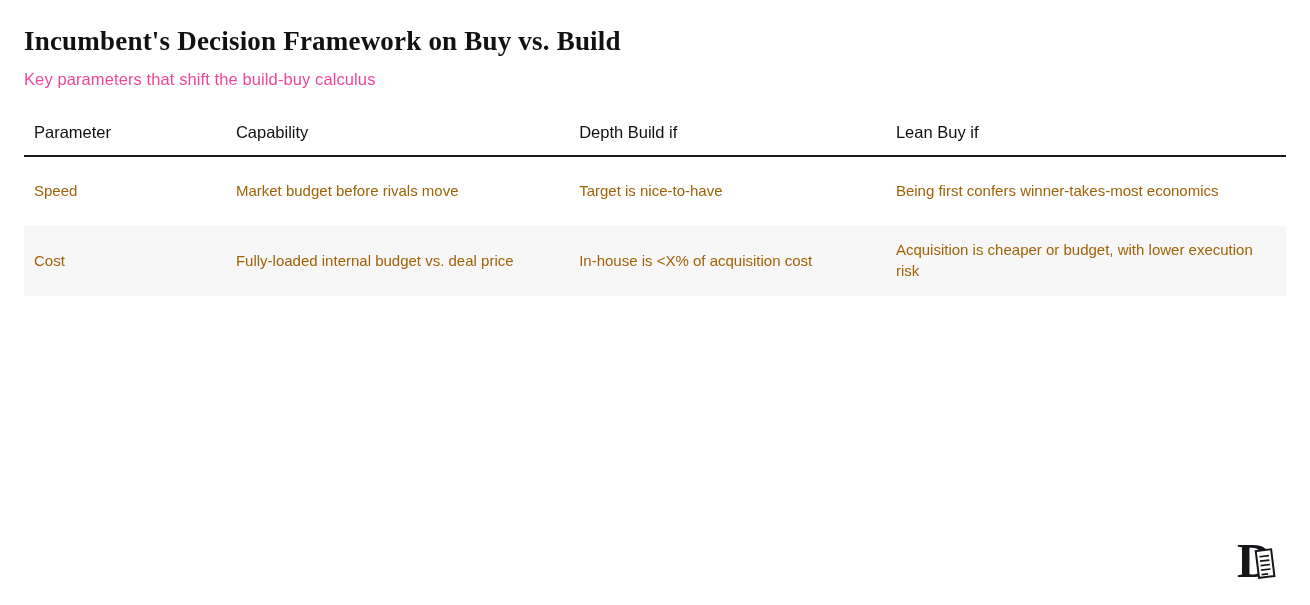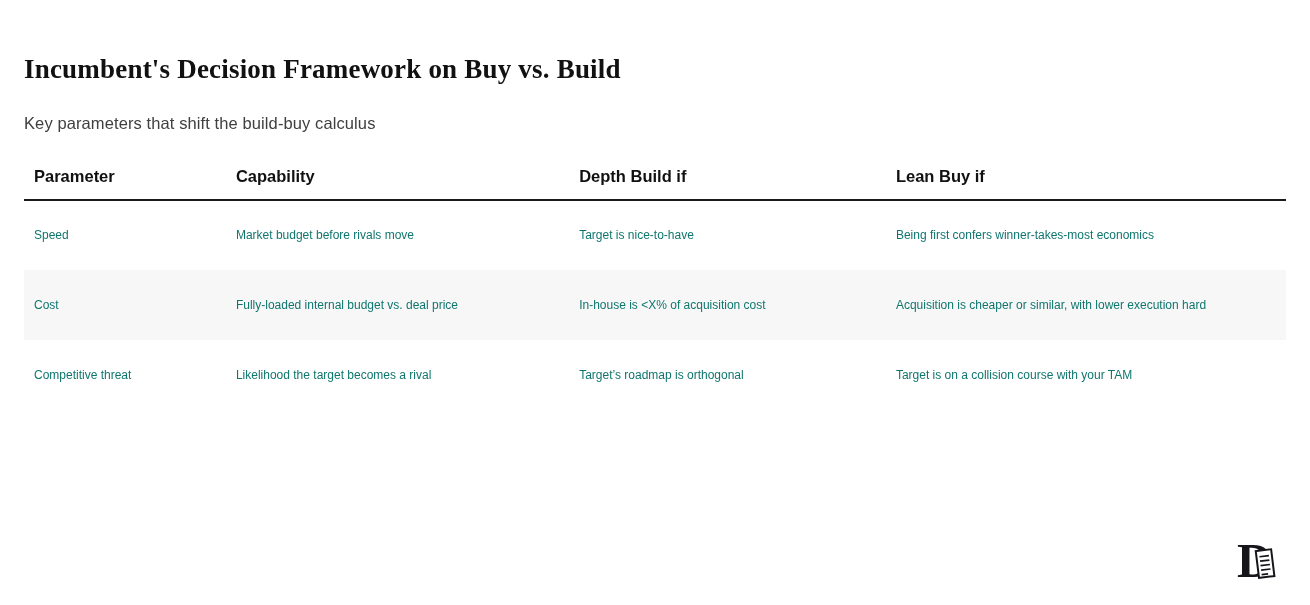--- a/index.html
+++ b/index.html
@@ -17,51 +17,50 @@
     position: relative;
     height: 100%;
   }
   .page-title {
     font-family: "Liberation Serif", serif;
     font-weight: 700;
     font-size: 27px;
     letter-spacing: 0.2px;
     color: #111111;
     line-height: 1.15;
-    margin-top: 28px;
   }
   .page-subtitle {
-    margin-top: 29px;
+    margin-top: 13px;
     font-size: 16.5px;
-    color: #404040;
+    color: #ec4899;
     letter-spacing: 0.1px;
   }
   table.framework-table {
     margin-top: 22px;
     width: 100%;
     border-collapse: collapse;
     table-layout: fixed;
   }
   .framework-table col.c1 { width: 16%; }
   .framework-table col.c2 { width: 27.2%; }
   .framework-table col.c3 { width: 25.1%; }
   .framework-table col.c4 { width: 31.7%; }
   .framework-table th {
     text-align: left;
     font-size: 16.5px;
-    font-weight: 700;
+    font-weight: 400;
     color: #111111;
     padding: 12px 44px 13px 10px;
     border-bottom: 2.5px solid #1a1a1a;
     vertical-align: middle;
   }
   .framework-table td {
-    font-size: 12px;
+    font-size: 15px;
     line-height: 1.38;
-    color: #0f766e;
+    color: #a16207;
     padding: 12px 44px 12px 10px;
     height: 70px;
     vertical-align: middle;
   }
   .framework-table th:last-child,
   .framework-table td:last-child { padding-right: 16px; }
   .framework-table tbody tr:nth-child(even) { background: #f7f7f7; }
   .logo-mark {
     position: absolute;
     right: 27px;
@@ -98,27 +97,21 @@
       <tr>
         <td>Speed</td>
         <td>Market budget before rivals move</td>
         <td>Target is nice-to-have</td>
         <td>Being first confers winner-takes-most economics</td>
       </tr>
       <tr>
         <td>Cost</td>
         <td>Fully-loaded internal budget vs. deal price</td>
         <td>In-house is &lt;X% of acquisition cost</td>
-        <td>Acquisition is cheaper or similar, with lower execution hard</td>
-      </tr>
-      <tr>
-        <td>Competitive threat</td>
-        <td>Likelihood the target becomes a rival</td>
-        <td>Target’s roadmap is orthogonal</td>
-        <td>Target is on a collision course with your TAM</td>
+        <td>Acquisition is cheaper or budget, with lower execution risk</td>
       </tr>
     </tbody>
   </table>
 
   <div class="logo-mark">
     <svg width="46" height="52" viewBox="0 0 46 52" xmlns="http://www.w3.org/2000/svg">
       <text x="0" y="43" font-family="Liberation Serif, serif" font-size="49" font-weight="bold" fill="#15151a">D</text>
       <g transform="rotate(-7 29 31)">
         <rect x="20.5" y="16" width="15.5" height="27" fill="#ffffff" stroke="#15151a" stroke-width="2"></rect>
         <line x1="23.5" y1="22" x2="33" y2="22" stroke="#15151a" stroke-width="1.7"></line>

